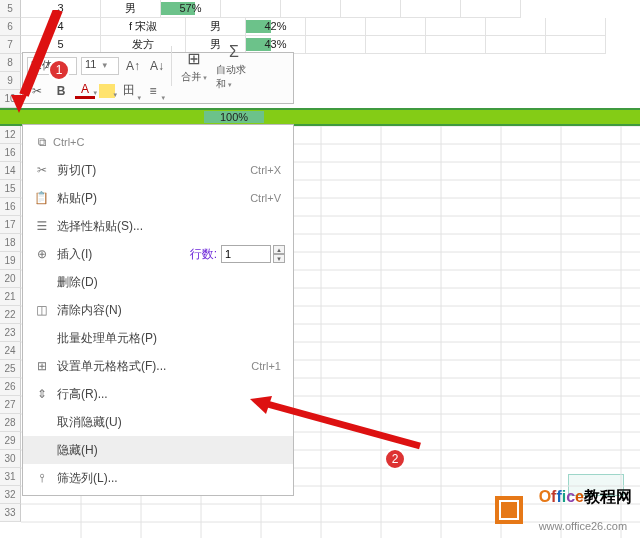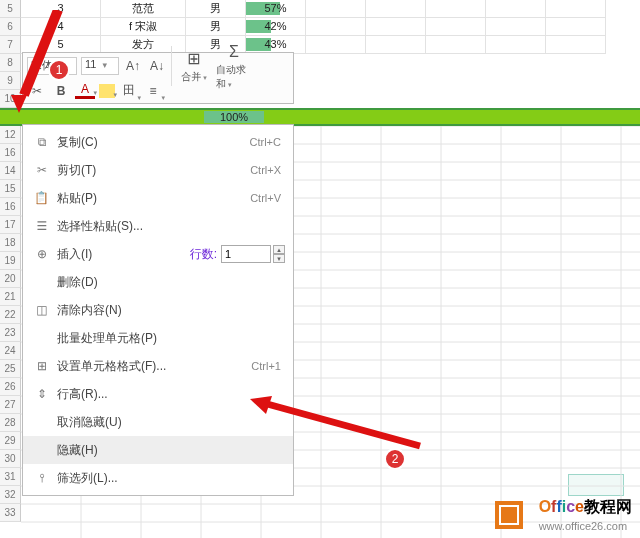--- a/index.html
+++ b/index.html
@@ -48,21 +48,21 @@
   .arrow-head { position: absolute; left: 11px; top: 95px; width: 0; height: 0; border-left: 8px solid transparent; border-right: 8px solid transparent; border-top: 18px solid #d11; z-index: 9; }
   .arrow2 { position: absolute; left: 250px; top: 396px; z-index: 9; }
 
   .watermark { position: absolute; right: 8px; bottom: 6px; z-index: 20; display: flex; flex-direction: column; align-items: flex-end; }
   .wm-logo { display: flex; align-items: center; gap: 16px; }
   .wm-cube { width: 28px; height: 28px; background: #e67817; position: relative; }
   .wm-cube::before { content: ""; position: absolute; inset: 4px; border: 2px solid #fff; }
   .wm-text { display: flex; flex-direction: column; line-height: 1.1; }
   .wm-brand { font-size: 16px; font-weight: bold; }
   .wm-brand .o { color: #e67817; } .wm-brand .f1 { color: #c0392b; } .wm-brand .f2 { color: #1565c0; } .wm-brand .i { color: #16a085; } .wm-brand .c { color: #8e44ad; } .wm-brand .e { color: #d35400; }
-  .wm-url { font-size: 11px; color: #888; margin-top: 4px; }
+  .wm-url { font-size: 11px; color: #888; margin-top: 14px; }
 
   .ghost-box { position: absolute; right: 16px; bottom: 42px; width: 56px; height: 22px; border: 1px solid #9dd6c9; background: rgba(157,214,201,0.15); }
 </style>
 </head>
 <body>
 
 <div class="row-headers">
   <div class="row-h">5</div>
   <div class="row-h">6</div>
   <div class="row-h">7</div>
@@ -90,21 +90,20 @@
   <div class="row-h">29</div>
   <div class="row-h">30</div>
   <div class="row-h">31</div>
   <div class="row-h">32</div>
   <div class="row-h">33</div>
 </div>
 
 <div class="grid">
   <div class="grow">
     <div class="cell c1">3</div>
-    <div class="cell c2">范范</div>
     <div class="cell c3">男</div>
     <div class="cell c4"><div class="bar" style="width:57%"></div><span>57%</span></div>
     <div class="cell cempty"></div>
       <div class="cell cempty"></div>
       <div class="cell cempty"></div>
       <div class="cell cempty"></div>
       <div class="cell cempty"></div>
   </div>
   <div class="grow">
     <div class="cell c1">4</div>
@@ -161,21 +160,20 @@
     <div class="mt-btn dd" style="color:#b00;border-bottom:3px solid #b00;height:17px">A</div>
     <div class="mt-btn dd" style="background:#ffe36e;width:16px;height:14px"></div>
     <div class="mt-btn dd">田</div>
     <div class="mt-btn dd">≡</div>
   </div>
 </div>
 
 <div class="ctx">
   <div class="ctx-item">
     <span class="ctx-ic">⧉</span>
-    <span class="ctx-lbl">复制(C)</span>
     <span class="ctx-sc">Ctrl+C</span>
   </div>
   <div class="ctx-item">
     <span class="ctx-ic">✂</span>
     <span class="ctx-lbl">剪切(T)</span>
     <span class="ctx-sc">Ctrl+X</span>
   </div>
   <div class="ctx-item">
     <span class="ctx-ic">📋</span>
     <span class="ctx-lbl">粘贴(P)</span>

